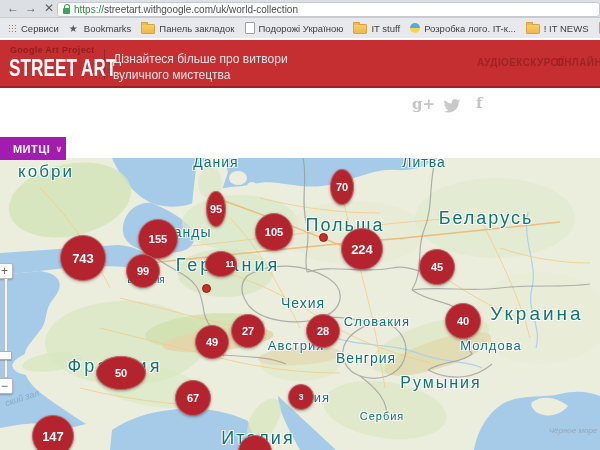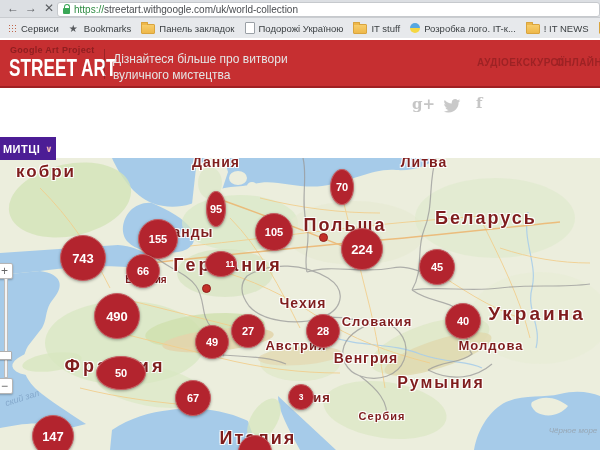--- a/index.html
+++ b/index.html
@@ -30,27 +30,27 @@
   .proj{position:absolute;left:10px;top:5px;font-size:9px;font-weight:bold;color:#8e1e20;letter-spacing:.3px;}
   .logo{position:absolute;left:9px;top:14px;font-size:21px;font-weight:bold;color:#fff;letter-spacing:0;transform:scale(.82,1.18);transform-origin:left top;white-space:nowrap;}
   .hdr-div{position:absolute;left:104px;top:9px;width:1px;height:30px;background:rgba(0,0,0,.22);}
   .tagline{position:absolute;left:113px;top:11px;font-size:12px;color:#e5e5e5;line-height:1.35;}
   .hdr-nav{position:absolute;top:17px;font-size:10px;font-weight:bold;color:#9d2224;letter-spacing:.4px;white-space:nowrap;}
   
   .social{position:absolute;color:#c6c6c6;cursor:default;}
   .g-plus{left:412px;top:95px;font-size:15px;font-weight:bold;font-family:"DejaVu Serif",serif;}
   .tw{left:443px;top:99px;}
   .fb{left:476px;top:94px;font-size:15px;font-weight:bold;font-family:"DejaVu Serif",serif;}
-  .filterbtn{position:absolute;left:0;top:137px;width:56px;height:23px;background:#4c1d95;color:#fff;display:flex;align-items:center;justify-content:center;gap:5px;font-size:11px;font-weight:bold;letter-spacing:.5px;z-index:30;}
+  .filterbtn{position:absolute;left:0;top:137px;width:56px;height:23px;background:#a21caf;color:#fff;display:flex;align-items:center;justify-content:center;gap:5px;font-size:11px;font-weight:bold;letter-spacing:.5px;z-index:30;padding-left:10px;}
   .chev{font-size:9px;color:#f0b3b4;margin-top:1px;}
   
   .map{position:absolute;top:158px;left:0;width:600px;height:292px;background:#eceedd;overflow:hidden;}
   .map svg{position:absolute;top:0;left:0;}
   .map-layer{position:absolute;inset:0;}
-  .map-label{position:absolute;font-weight:bold;color:#7f1d1d;white-space:nowrap;
+  .map-label{position:absolute;font-weight:normal;color:#0f766e;white-space:nowrap;
     text-shadow:1px 1px 0 rgba(255,255,255,.85),-1px -1px 0 rgba(255,255,255,.85),1px -1px 0 rgba(255,255,255,.85),-1px 1px 0 rgba(255,255,255,.85);}
   .sea-label{color:#85a9cc;font-style:italic;font-weight:normal;text-shadow:none;}
   .sea-label2{color:#97a7b5;font-style:italic;font-weight:normal;text-shadow:none;}
   .marker{position:absolute;border-radius:50%;background:#b3242e;border:1.5px solid #c75f63;box-sizing:border-box;
     color:#fff;font-weight:bold;display:flex;align-items:center;justify-content:center;
     box-shadow:0 1px 3px rgba(0,0,0,.35);cursor:pointer;}
   .map-dot{position:absolute;width:9px;height:9px;border-radius:50%;background:#c23028;border:1px solid #8f1f1c;box-sizing:border-box;cursor:pointer;}
   
   .zoombtn{position:absolute;left:-4px;width:17px;height:16px;background:#fff;border:1px solid #b5b5b5;border-radius:2px;
     color:#666;font-size:12px;line-height:14px;text-align:center;box-shadow:0 1px 2px rgba(0,0,0,.25);cursor:pointer;box-sizing:border-box;}
@@ -232,22 +232,21 @@
       <div class="map-dot" style="left: 202px; top: 126px;"></div>
       <div class="map-dot" style="left: 319px; top: 75px;"></div>
       <div class="marker" style="left: 330px; top: 11px; width: 24px; height: 36px; font-size: 11px;">70</div>
       <div class="marker" style="left: 206px; top: 33px; width: 20px; height: 36px; font-size: 11px;">95</div>
       <div class="marker" style="left: 255px; top: 55px; width: 38px; height: 38px; font-size: 11px;">105</div>
       <div class="marker" style="left: 138px; top: 61px; width: 40px; height: 40px; font-size: 11px;">155</div>
       <div class="marker" style="left: 341px; top: 70px; width: 42px; height: 42px; font-size: 13px;">224</div>
       <div class="marker" style="left: 60px; top: 77px; width: 46px; height: 46px; font-size: 13px;">743</div>
       <div class="marker" style="left: 205px; top: 93px; width: 32px; height: 26px; font-size: 8.5px; padding-left: 18px;">11</div>
       <div class="marker" style="left: 419px; top: 91px; width: 36px; height: 36px; font-size: 11px;">45</div>
-      <div class="marker" style="left: 126px; top: 96px; width: 34px; height: 34px; font-size: 11px;">66</div>
-      <div class="marker" style="left: 94px; top: 135px; width: 46px; height: 46px; font-size: 13px;">490</div>
+      <div class="marker" style="left: 126px; top: 96px; width: 34px; height: 34px; font-size: 11px;">99</div>
       <div class="marker" style="left: 445px; top: 145px; width: 36px; height: 36px; font-size: 11px;">40</div>
       <div class="marker" style="left: 231px; top: 156px; width: 34px; height: 34px; font-size: 11px;">27</div>
       <div class="marker" style="left: 306px; top: 156px; width: 34px; height: 34px; font-size: 11px;">28</div>
       <div class="marker" style="left: 195px; top: 167px; width: 34px; height: 34px; font-size: 11px;">49</div>
       <div class="marker" style="left: 96px; top: 198px; width: 50px; height: 34px; font-size: 11px;">50</div>
       <div class="marker" style="left: 288px; top: 226px; width: 26px; height: 26px; font-size: 8.5px;">3</div>
       <div class="marker" style="left: 175px; top: 222px; width: 36px; height: 36px; font-size: 11px;">67</div>
       <div class="marker" style="left: 32px; top: 257px; width: 42px; height: 42px; font-size: 13px;">147</div>
       <div class="marker" style="left: 238px; top: 277px; width: 34px; height: 34px; font-size: 11px;"></div>
     </div>

